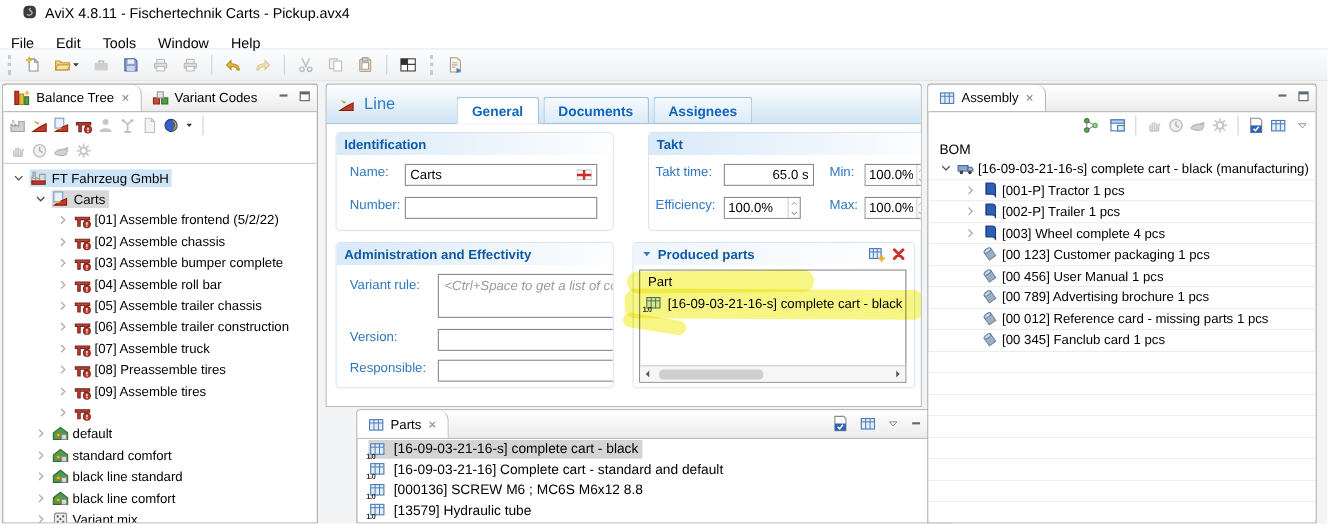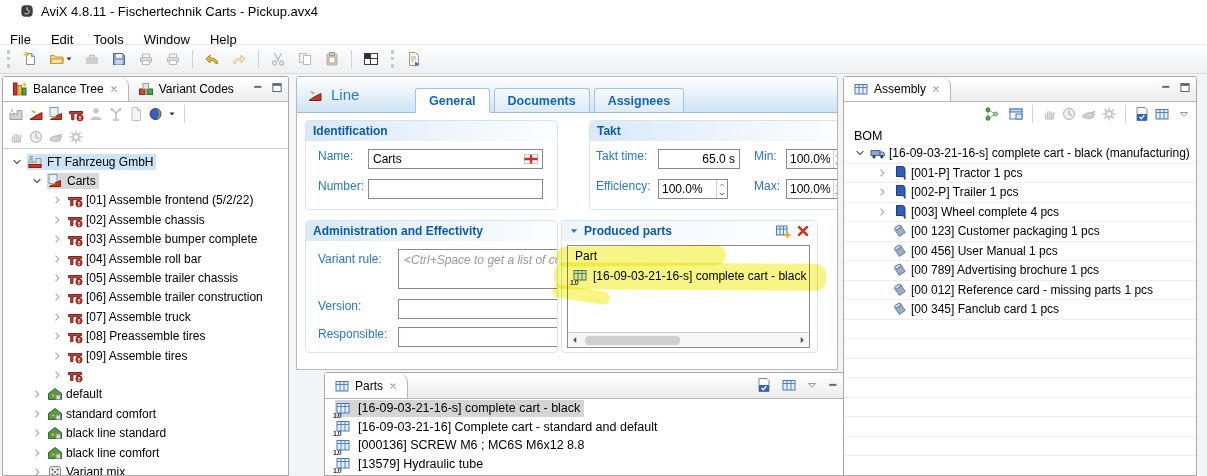--- a/index.html
+++ b/index.html
@@ -791,21 +791,21 @@
       <div class="frow" style="left:12px; top:78px; right:-2px;">
         <span class="lbl" style="width:80px">Version:</span>
         <input class="inp" style="flex: 1 1 0%; min-width: 0px;">
       </div>
       <div class="frow" style="left:12px; top:106px; right:-2px;">
         <span class="lbl" style="width:80px">Responsible:</span>
         <input class="inp" style="flex: 1 1 0%; min-width: 0px;">
       </div>
     </div>
 
-    <div class="sect" style="left:264px; top:107px; width:257px; height:133px;">
+    <div class="sect" style="left:278px; top:107px; width:257px; height:133px;">
       <div class="sect-h plain">
         <svg class="ic10">
             <use href="#i-tri-d"></use>
           </svg>
         <span>Produced parts</span>
         <span style="flex:1"></span>
         <svg class="ic">
             <use href="#i-gridadd"></use>
           </svg>
         <svg class="ic14">

